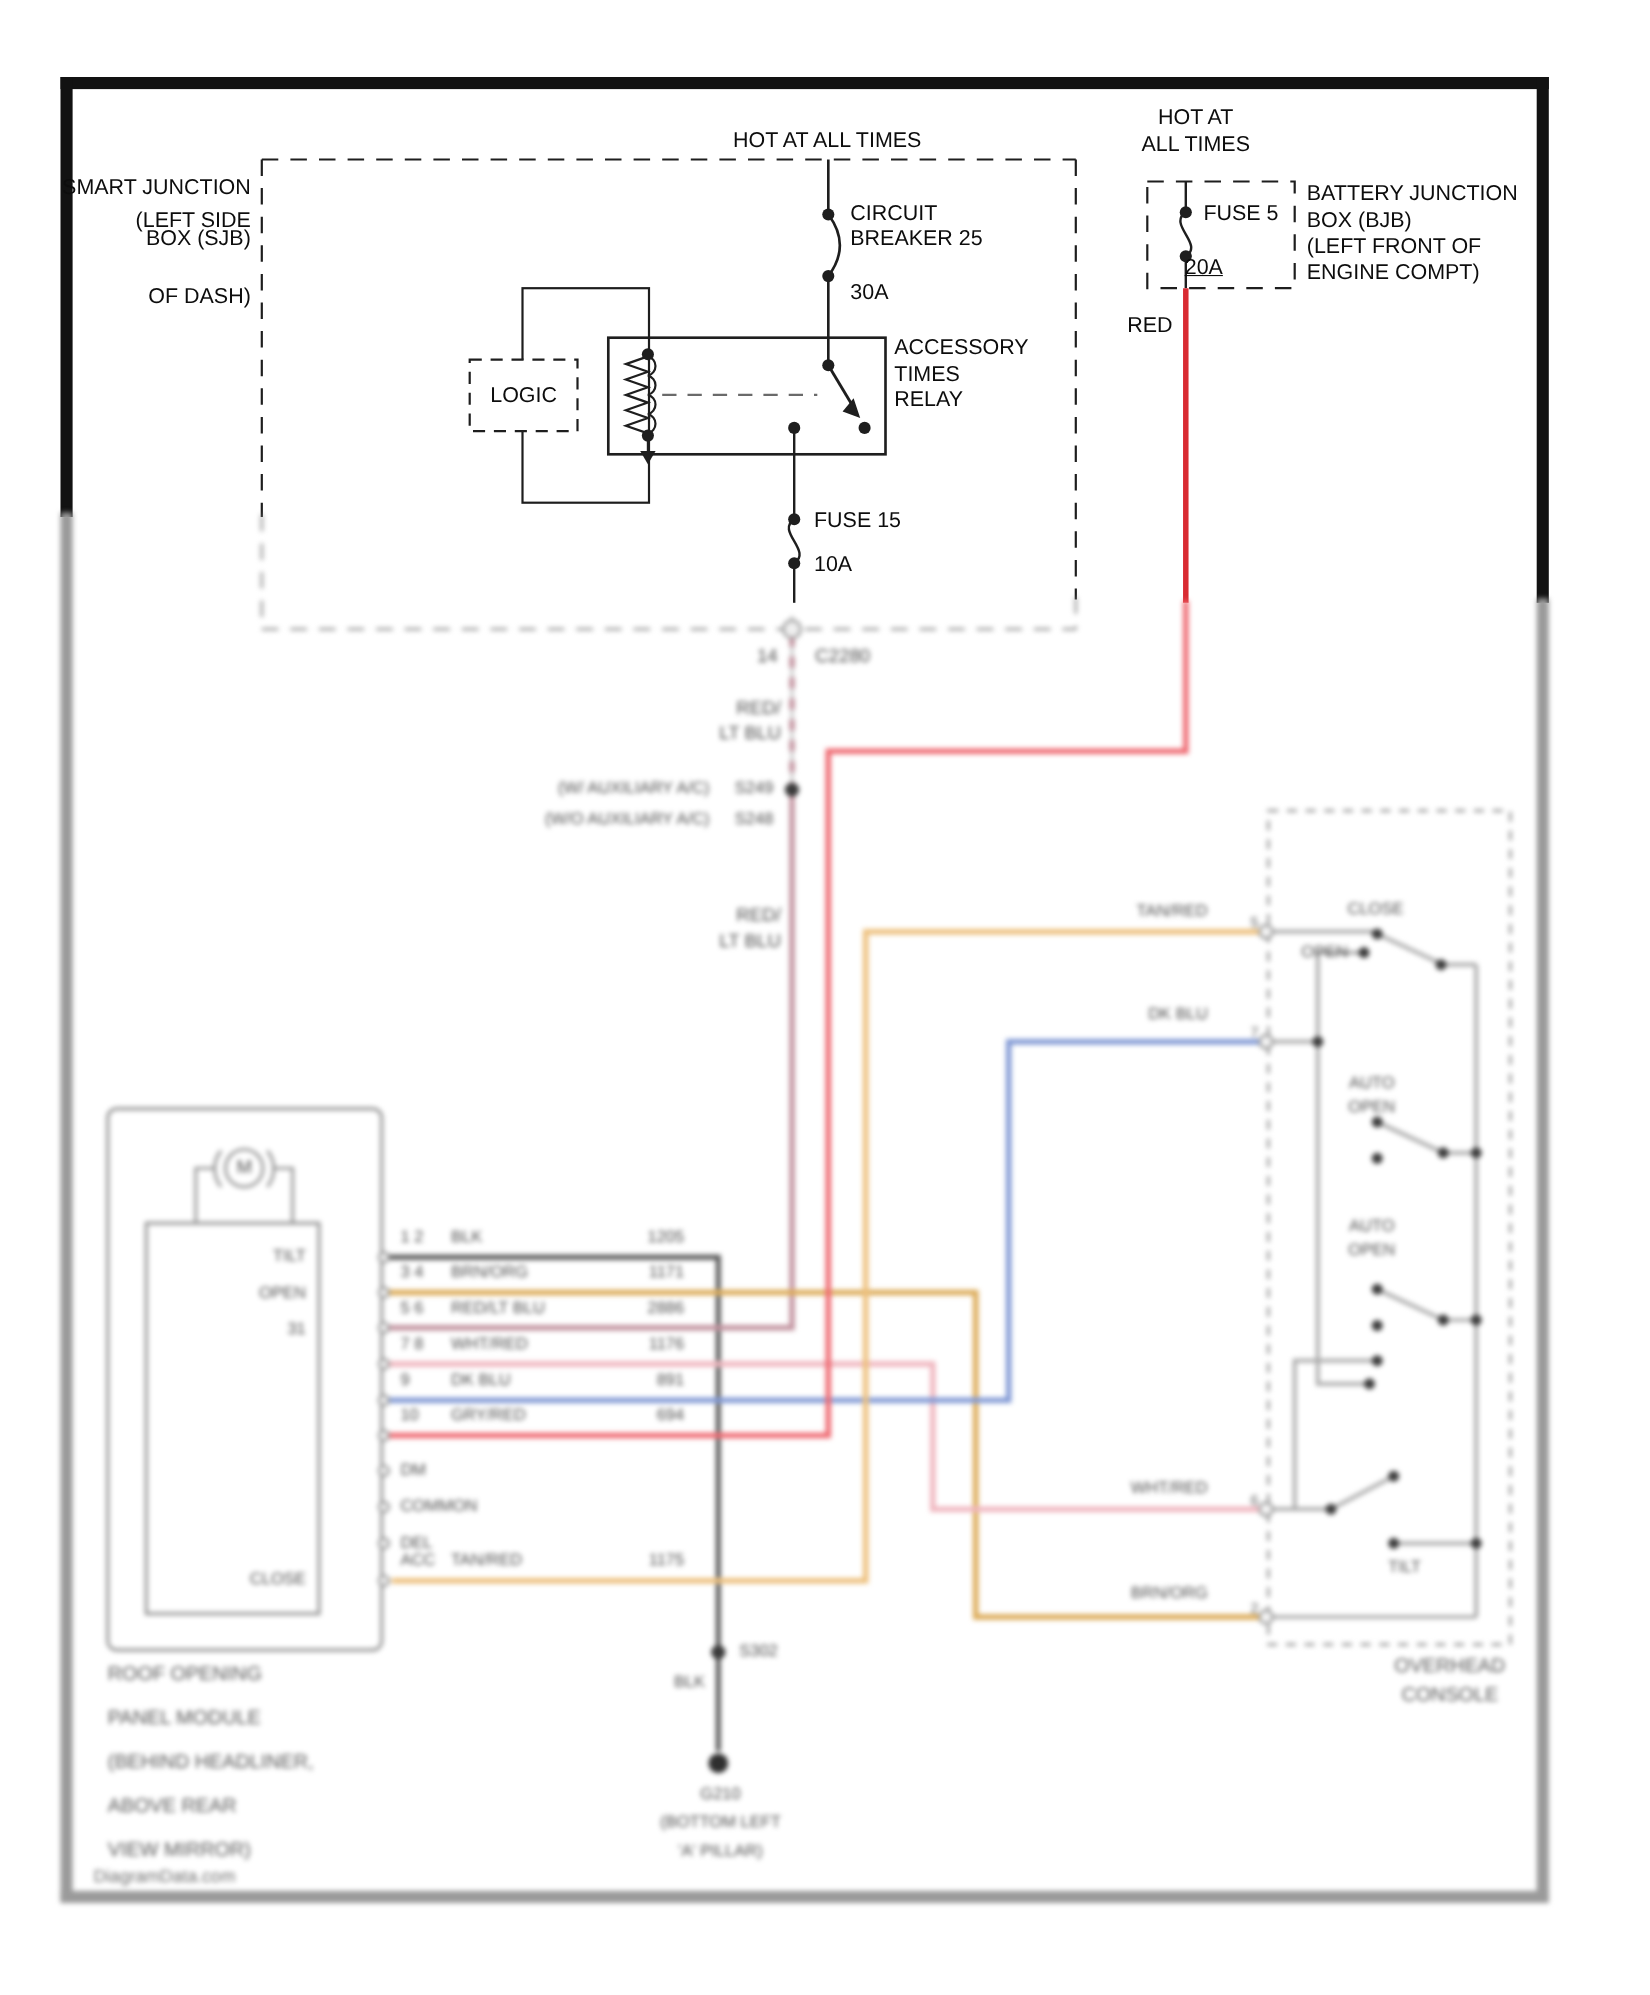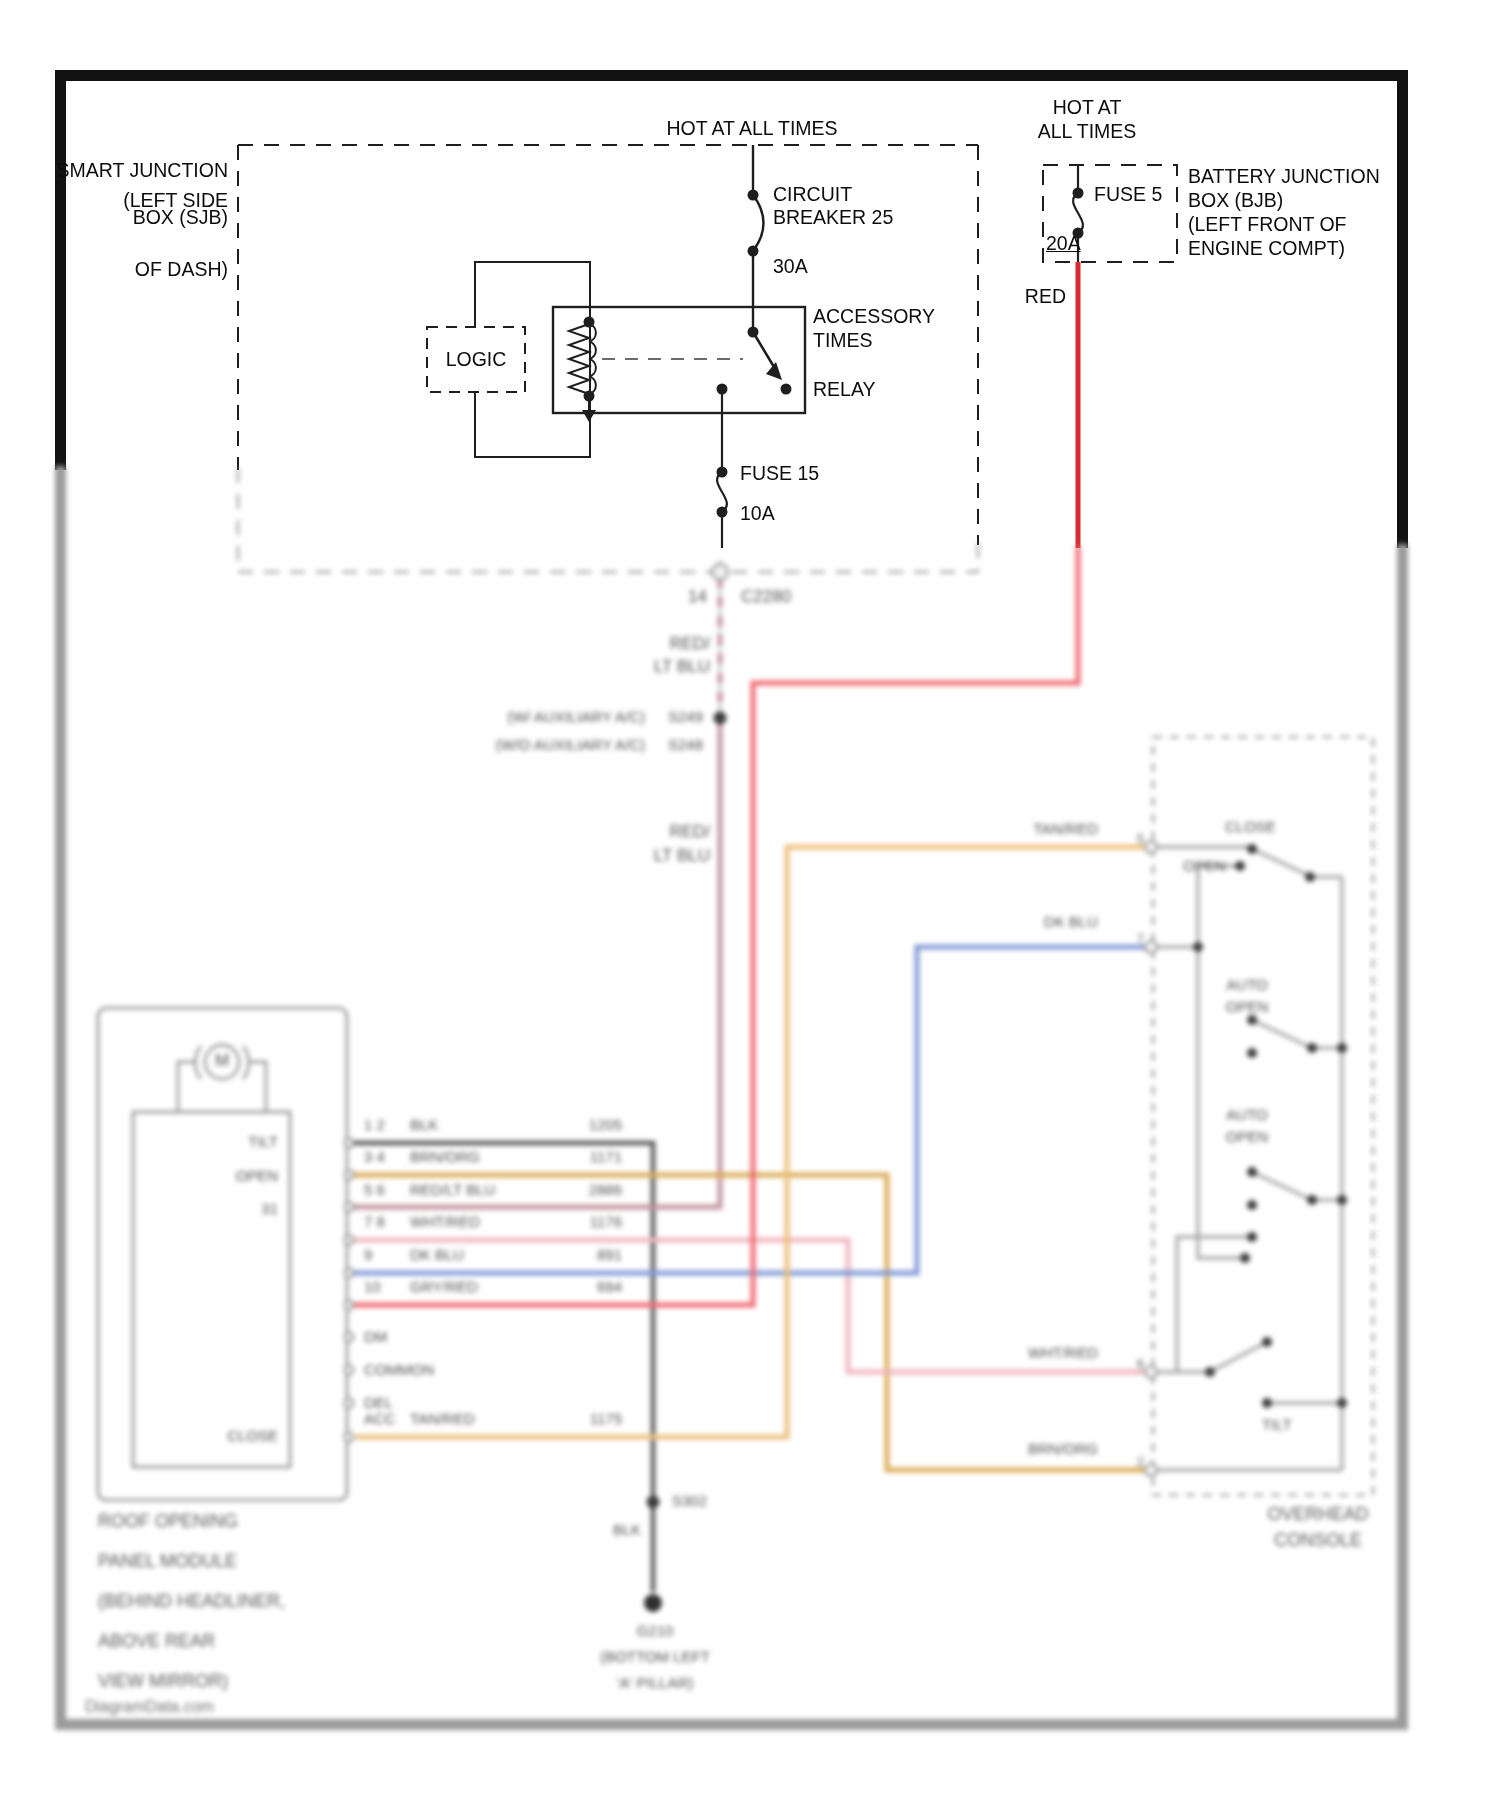--- a/index.html
+++ b/index.html
@@ -92,29 +92,29 @@
     <div class="t r" style="left:228px;top:189px;">(LEFT SIDE</div>
     <div class="t r" style="left:228px;top:213px;margin-top:45px;">OF DASH)</div>
 
     <div class="t" style="left:773px;top:183px;">CIRCUIT</div>
     <div class="t" style="left:773px;top:206px;">BREAKER 25</div>
     <div class="t" style="left:773px;top:255px;">30A</div>
 
     <div class="t c" style="left:476px;top:348px;">LOGIC</div>
     <div class="t" style="left:813px;top:305px;">ACCESSORY</div>
     <div class="t" style="left:813px;top:329px;">TIMES</div>
-    <div class="t" style="left:813px;top:352px;margin-top:26px;">RELAY</div>
+    <div class="t" style="left:813px;top:352px;">RELAY</div>
 
     <div class="t" style="left:740px;top:462px;">FUSE 15</div>
     <div class="t" style="left:740px;top:502px;">10A</div>
 
     <div class="t c" style="left:1087px;top:96px;">HOT AT</div>
     <div class="t c" style="left:1087px;top:120px;">ALL TIMES</div>
     <div class="t" style="left:1094px;top:183px;">FUSE 5</div>
-    <div class="t" style="left:1046px;top:232px;text-decoration:underline;">20A</div>
+    <div class="t" style="left:1077px;top:232px;text-decoration:underline;">20A</div>
     <div class="t" style="left:1188px;top:165px;">BATTERY JUNCTION</div>
     <div class="t" style="left:1188px;top:189px;">BOX (BJB)</div>
     <div class="t" style="left:1188px;top:213px;">(LEFT FRONT OF</div>
     <div class="t" style="left:1188px;top:237px;">ENGINE COMPT)</div>
     <div class="t r" style="left:1066px;top:285px;">RED</div>
   </div>
 
   <div id="blurlayer">
     <svg width="1500" height="1814">
 

